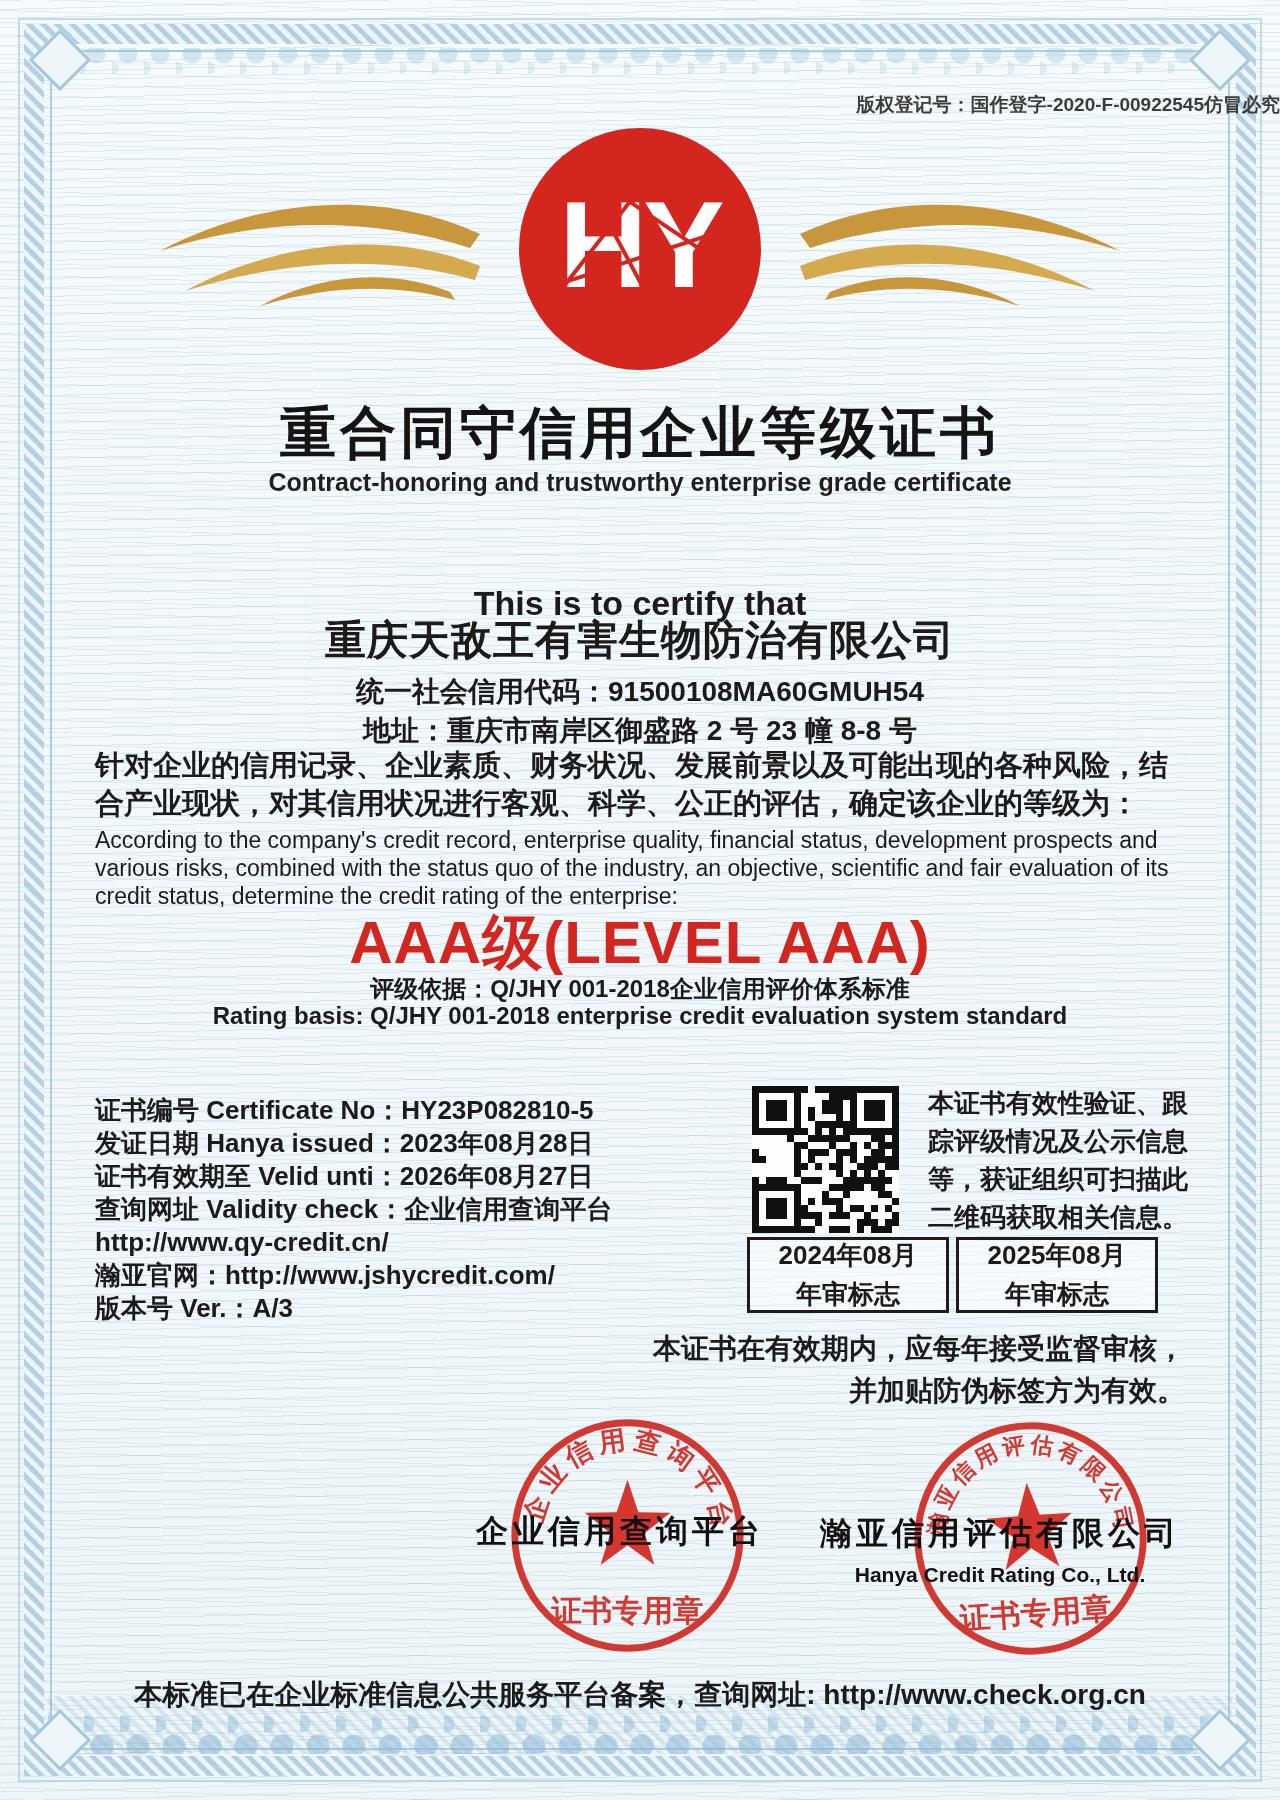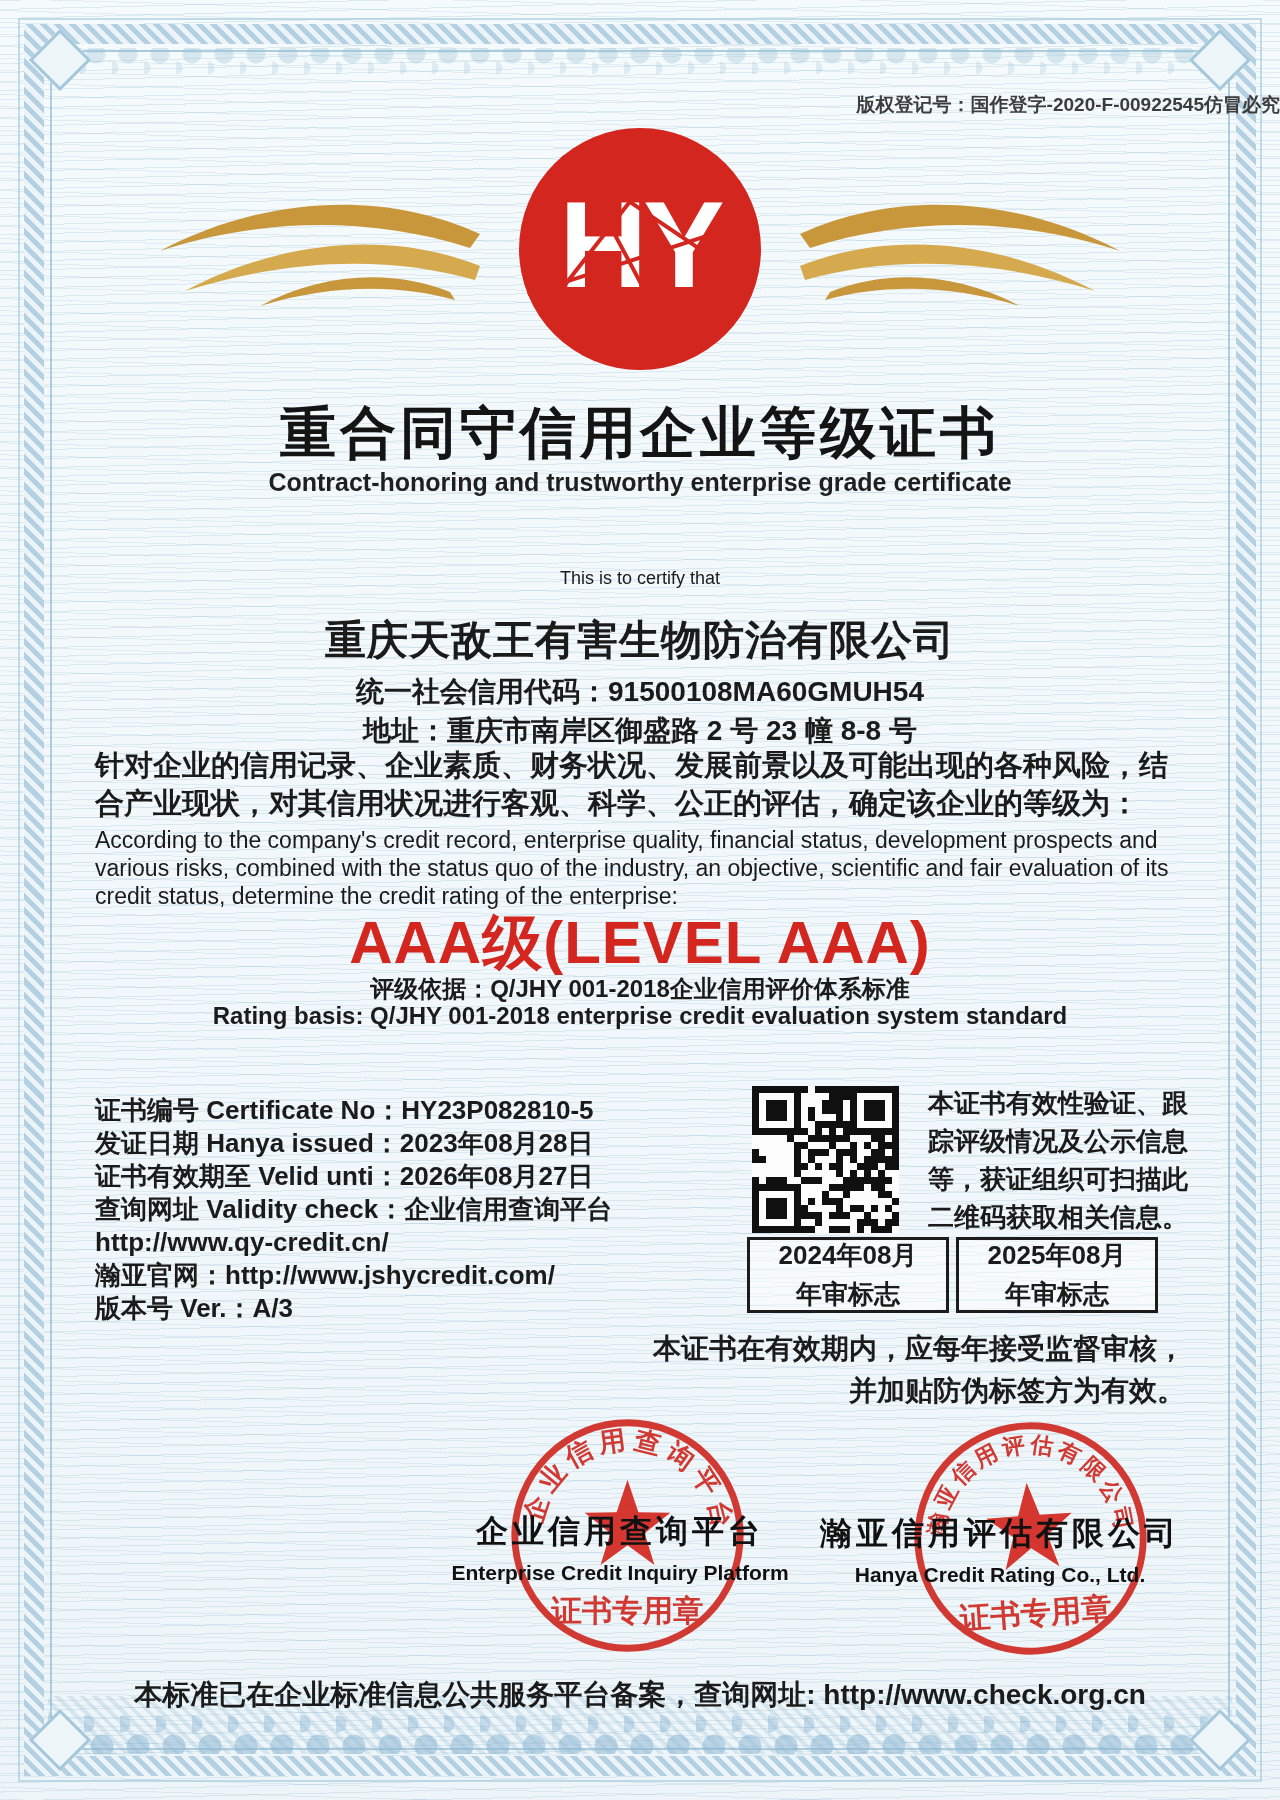--- a/index.html
+++ b/index.html
@@ -44,21 +44,21 @@
   .crack{position:absolute;background:#d3261f;height:4px;width:260px;left:-10px;}
   .crack.c1{top:78px;transform:rotate(34deg);}
   .crack.c2{top:128px;transform:rotate(-18deg);}
   .crack.c3{top:150px;transform:rotate(62deg);}
   .crack.c4{top:60px;transform:rotate(-52deg);}
   .flourish{z-index:1;}
   
   .title-zh{top:396px;font-size:56px;font-weight:900;letter-spacing:4px;color:#141414;z-index:2;}
   .title-en{top:468px;font-size:25px;font-weight:600;color:#1f1f1f;z-index:2;}
   .certify-zh{top:527px;font-size:30px;font-weight:700;z-index:2;}
-  .certify-en{top:568px;font-size:18px;font-weight:400;z-index:2;}
+  .certify-en{top:584px;font-size:34px;font-weight:700;z-index:2;}
   .company-name{top:613px;font-size:41px;font-weight:900;letter-spacing:1px;z-index:2;}
   .credit-code{top:673px;font-size:28px;font-weight:700;z-index:2;}
   .address{top:712px;font-size:28px;font-weight:700;z-index:2;}
   
   .para-zh{left:95px;top:746px;width:1095px;font-size:29px;font-weight:700;line-height:38px;z-index:2;}
   .para-en{left:95px;top:826px;width:1098px;font-size:23px;font-weight:500;line-height:28px;z-index:2;}
   .aaa{top:903px;font-size:60px;font-weight:900;color:#d3261f;letter-spacing:1px;z-index:2;}
   .basis-zh{top:973px;font-size:24px;font-weight:700;z-index:2;}
   .basis-en{top:1002px;font-size:24px;font-weight:600;z-index:2;}
   
@@ -416,21 +416,20 @@
     <path id="seal-arc-right" d="M37,125 A88,88 0 1 1 213,125" fill="none"></path>
     <text fill="#cf2b23" font-size="23" font-weight="bold" letter-spacing="4">
       <textPath href="#seal-arc-right" startOffset="3%">瀚亚信用评估有限公司</textPath>
     </text>
     <polygon fill="#d3261f" points="125,68 136.1,101.4 168.7,101.8 142.5,122.6 152.5,155.2 125,135 97.5,155.2 107.5,122.6 81.3,101.8 113.9,101.4"></polygon>
     <text x="125" y="212" text-anchor="middle" fill="#cf2b23" font-size="31" font-weight="bold">证书专用章</text>
   </svg>
 
   <div class="abs org left">
     <div class="zh">企业信用查询平台</div>
-    <div class="en">Enterprise Credit Inquiry Platform</div>
   </div>
   <div class="abs org right">
     <div class="zh">瀚亚信用评估有限公司</div>
     <div class="en">Hanya Credit Rating Co., Ltd.</div>
   </div>
 
   <div class="abs ctr footer-line">本标准已在企业标准信息公共服务平台备案，查询网址: http://www.check.org.cn</div>
 
 </div>
 

